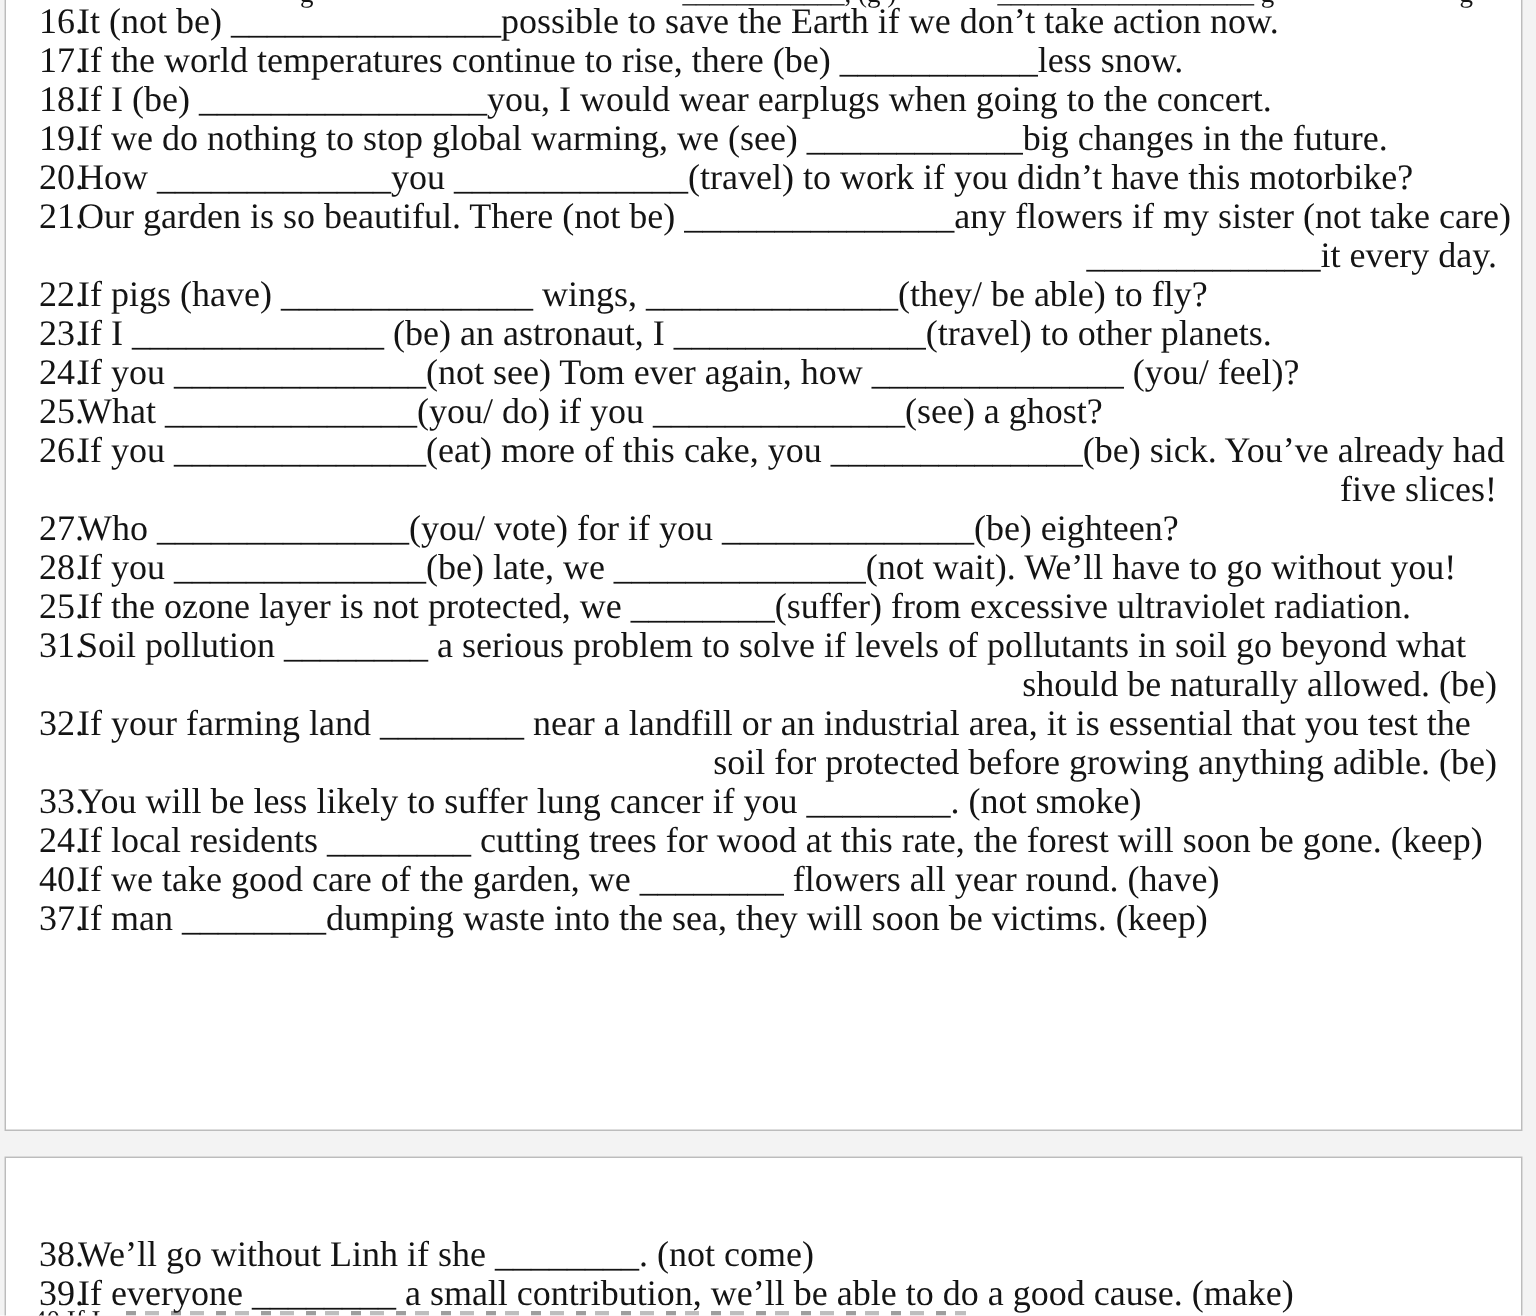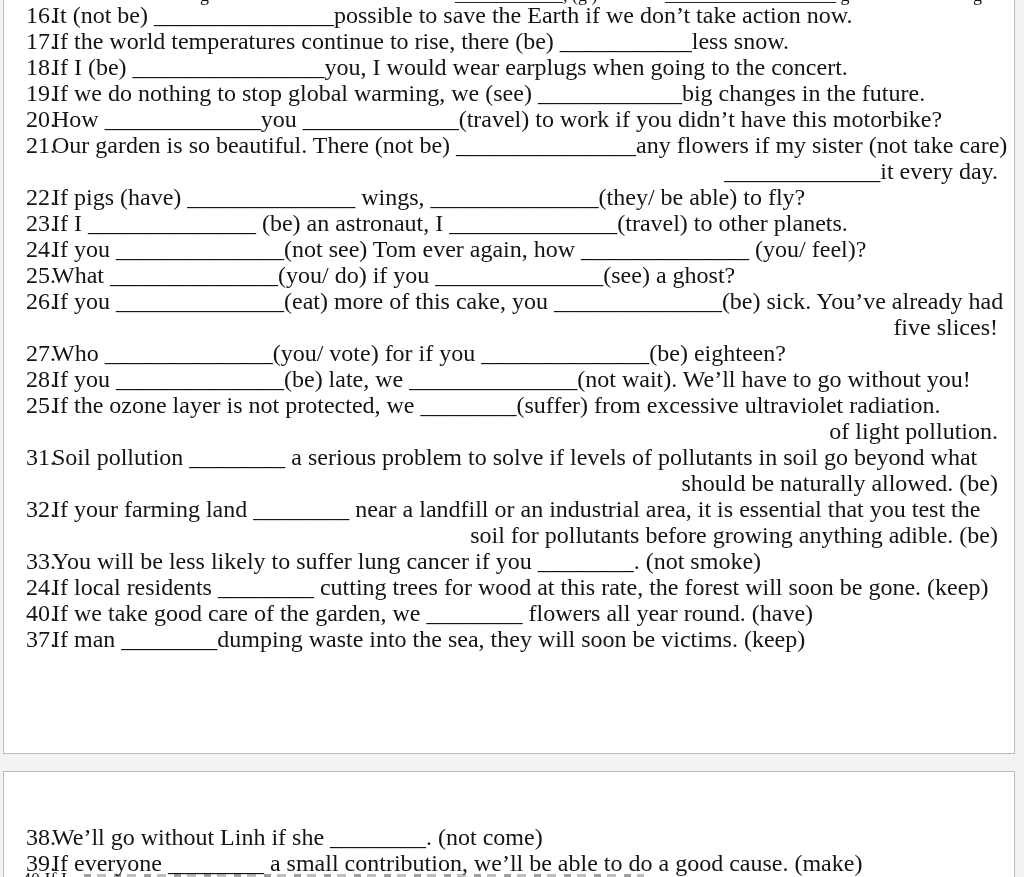--- a/index.html
+++ b/index.html
@@ -92,29 +92,28 @@
     <div>
       <div class="line"><span class="num">27.</span><span>Who ______________(you/ vote) for if you ______________(be) eighteen?</span></div>
     </div>
     <div>
       <div class="line"><span class="num">28.</span><span>If you ______________(be) late, we ______________(not wait). We’ll have to go without you!</span></div>
     </div>
     <div>
       <div class="line"><span class="num">25.</span><span>If the ozone layer is not protected, we ________(suffer) from excessive ultraviolet radiation.</span></div>
     </div>
     <div>
-      <div class="line cont">of light pollution.</div>
     </div>
     <div>
       <div class="line"><span class="num">31.</span><span>Soil pollution ________ a serious problem to solve if levels of pollutants in soil go beyond what</span></div>
       <div class="line cont">should be naturally allowed. (be)</div>
     </div>
     <div>
       <div class="line"><span class="num">32.</span><span>If your farming land ________ near a landfill or an industrial area, it is essential that you test the</span></div>
-      <div class="line cont">soil for pollutants before growing anything adible. (be)</div>
+      <div class="line cont">soil for protected before growing anything adible. (be)</div>
     </div>
     <div>
       <div class="line"><span class="num">33.</span><span>You will be less likely to suffer lung cancer if you ________. (not smoke)</span></div>
     </div>
     <div>
       <div class="line"><span class="num">24.</span><span>If local residents ________ cutting trees for wood at this rate, the forest will soon be gone. (keep)</span></div>
     </div>
     <div>
       <div class="line"><span class="num">40.</span><span>If we take good care of the garden, we ________ flowers all year round. (have)</span></div>
     </div>

